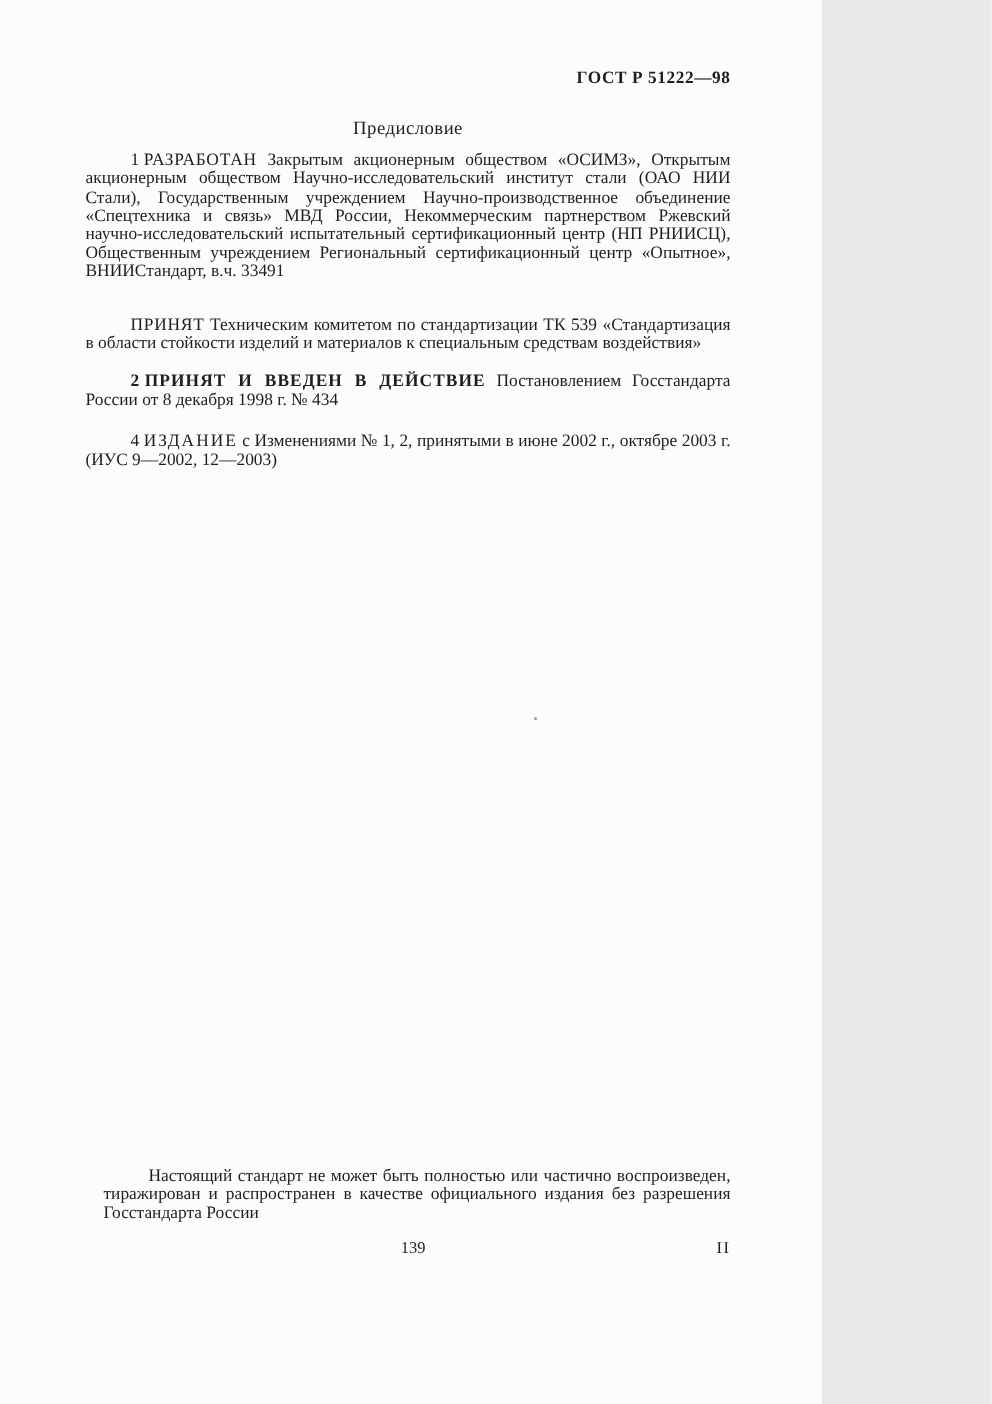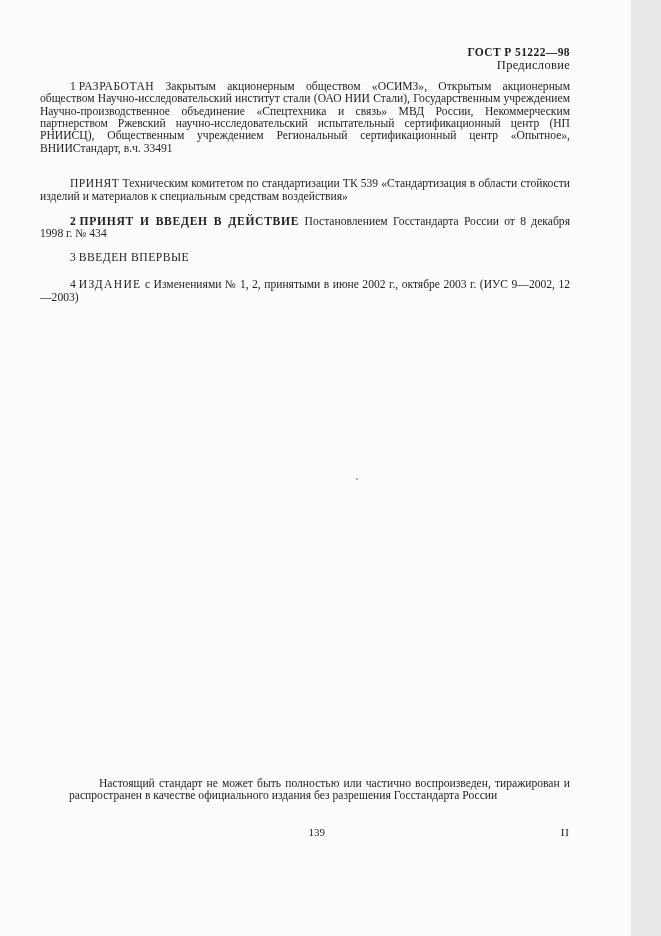--- a/index.html
+++ b/index.html
@@ -2,41 +2,41 @@
 <html><head>
 <meta charset="utf-8">
 <style>
   html, body {
     margin: 0;
     padding: 0;
     background: #e9e9e9;
   }
   .page {
     position: relative;
-    width: 631px;
+    width: 548px;
     height: 936px;
     background: #fcfcfb;
     color: #1e1e1e;
     font-family: "Liberation Serif", "DejaVu Serif", serif;
     font-size: 11.6px;
     line-height: 12.4px;
     box-sizing: border-box;
-    padding: 46px 61px 0 40px;
+    padding: 46px 61px 0 57px;
     overflow: hidden;
   }
   .doc-header {
     text-align: right;
     font-weight: bold;
     font-size: 11.5px;
     letter-spacing: 0.4px;
     white-space: nowrap;
   }
   .doc-title {
-    margin: 1px 0 0 0;
-    text-align: right;
+    margin: 21px 0 0 0;
+    text-align: center;
     font-size: 12.5px;
     font-weight: normal;
     letter-spacing: 0.3px;
   }
   .para {
     margin: 13px 0 0 0;
     text-align: justify;
     text-indent: 30px;
   }
   .para.p-first { margin-top: 9px; }
@@ -95,21 +95,20 @@
   <div class="doc-header">ГОСТ Р 51222—98</div>
 
   <h1 class="doc-title">Предисловие</h1>
 
   <p class="para p-first"><span class="num">1</span><span class="kw">РАЗРАБОТАН</span> <span class="txt">Закрытым акционерным обществом «ОСИМЗ», Открытым акционерным обществом Научно-исследовательский институт стали (ОАО НИИ Стали), Государственным учреждением Научно-производственное объединение «Спецтехника и связь» МВД России, Некоммерческим партнерством Ржевский научно-исследовательский испытательный сертификационный центр (НП РНИИСЦ), Общественным учреждением Региональный сертификационный центр «Опытное», ВНИИСтандарт, в.ч. 33491</span></p>
 
   <p class="para p-vnesen"><span class="kw">ПРИНЯТ</span> <span class="txt">Техническим комитетом по стандартизации ТК 539 «Стандартизация в области стойкости изделий и материалов к специальным средствам воздействия»</span></p>
 
   <p class="para p-prinyat"><span class="num">2</span><span class="kw">ПРИНЯТ И ВВЕДЕН В ДЕЙСТВИЕ</span> <span class="txt">Постановлением Госстандарта России от 8 декабря 1998 г. № 434</span></p>
 
-  <p class="para p-vveden"><span class="num">3</span><span class="kw">ВВЕДЕН ВПЕРВЫЕ</span> </p>
 
   <p class="para p-izdanie"><span class="num">4</span><span class="kw">ИЗДАНИЕ</span> <span class="txt">с Изменениями № 1, 2, принятыми в июне 2002 г., октябре 2003 г. (ИУС 9—2002, 12—2003)</span></p>
 
   <div class="artifact-dot"></div>
 
   <p class="footer-note">Настоящий стандарт не может быть полностью или частично воспроизведен, тиражирован и распространен в качестве официального издания без разрешения Госстандарта России</p>
 
   <div class="page-numbers">
     <span class="pn-center">139</span>
     <span class="pn-right">II</span>

